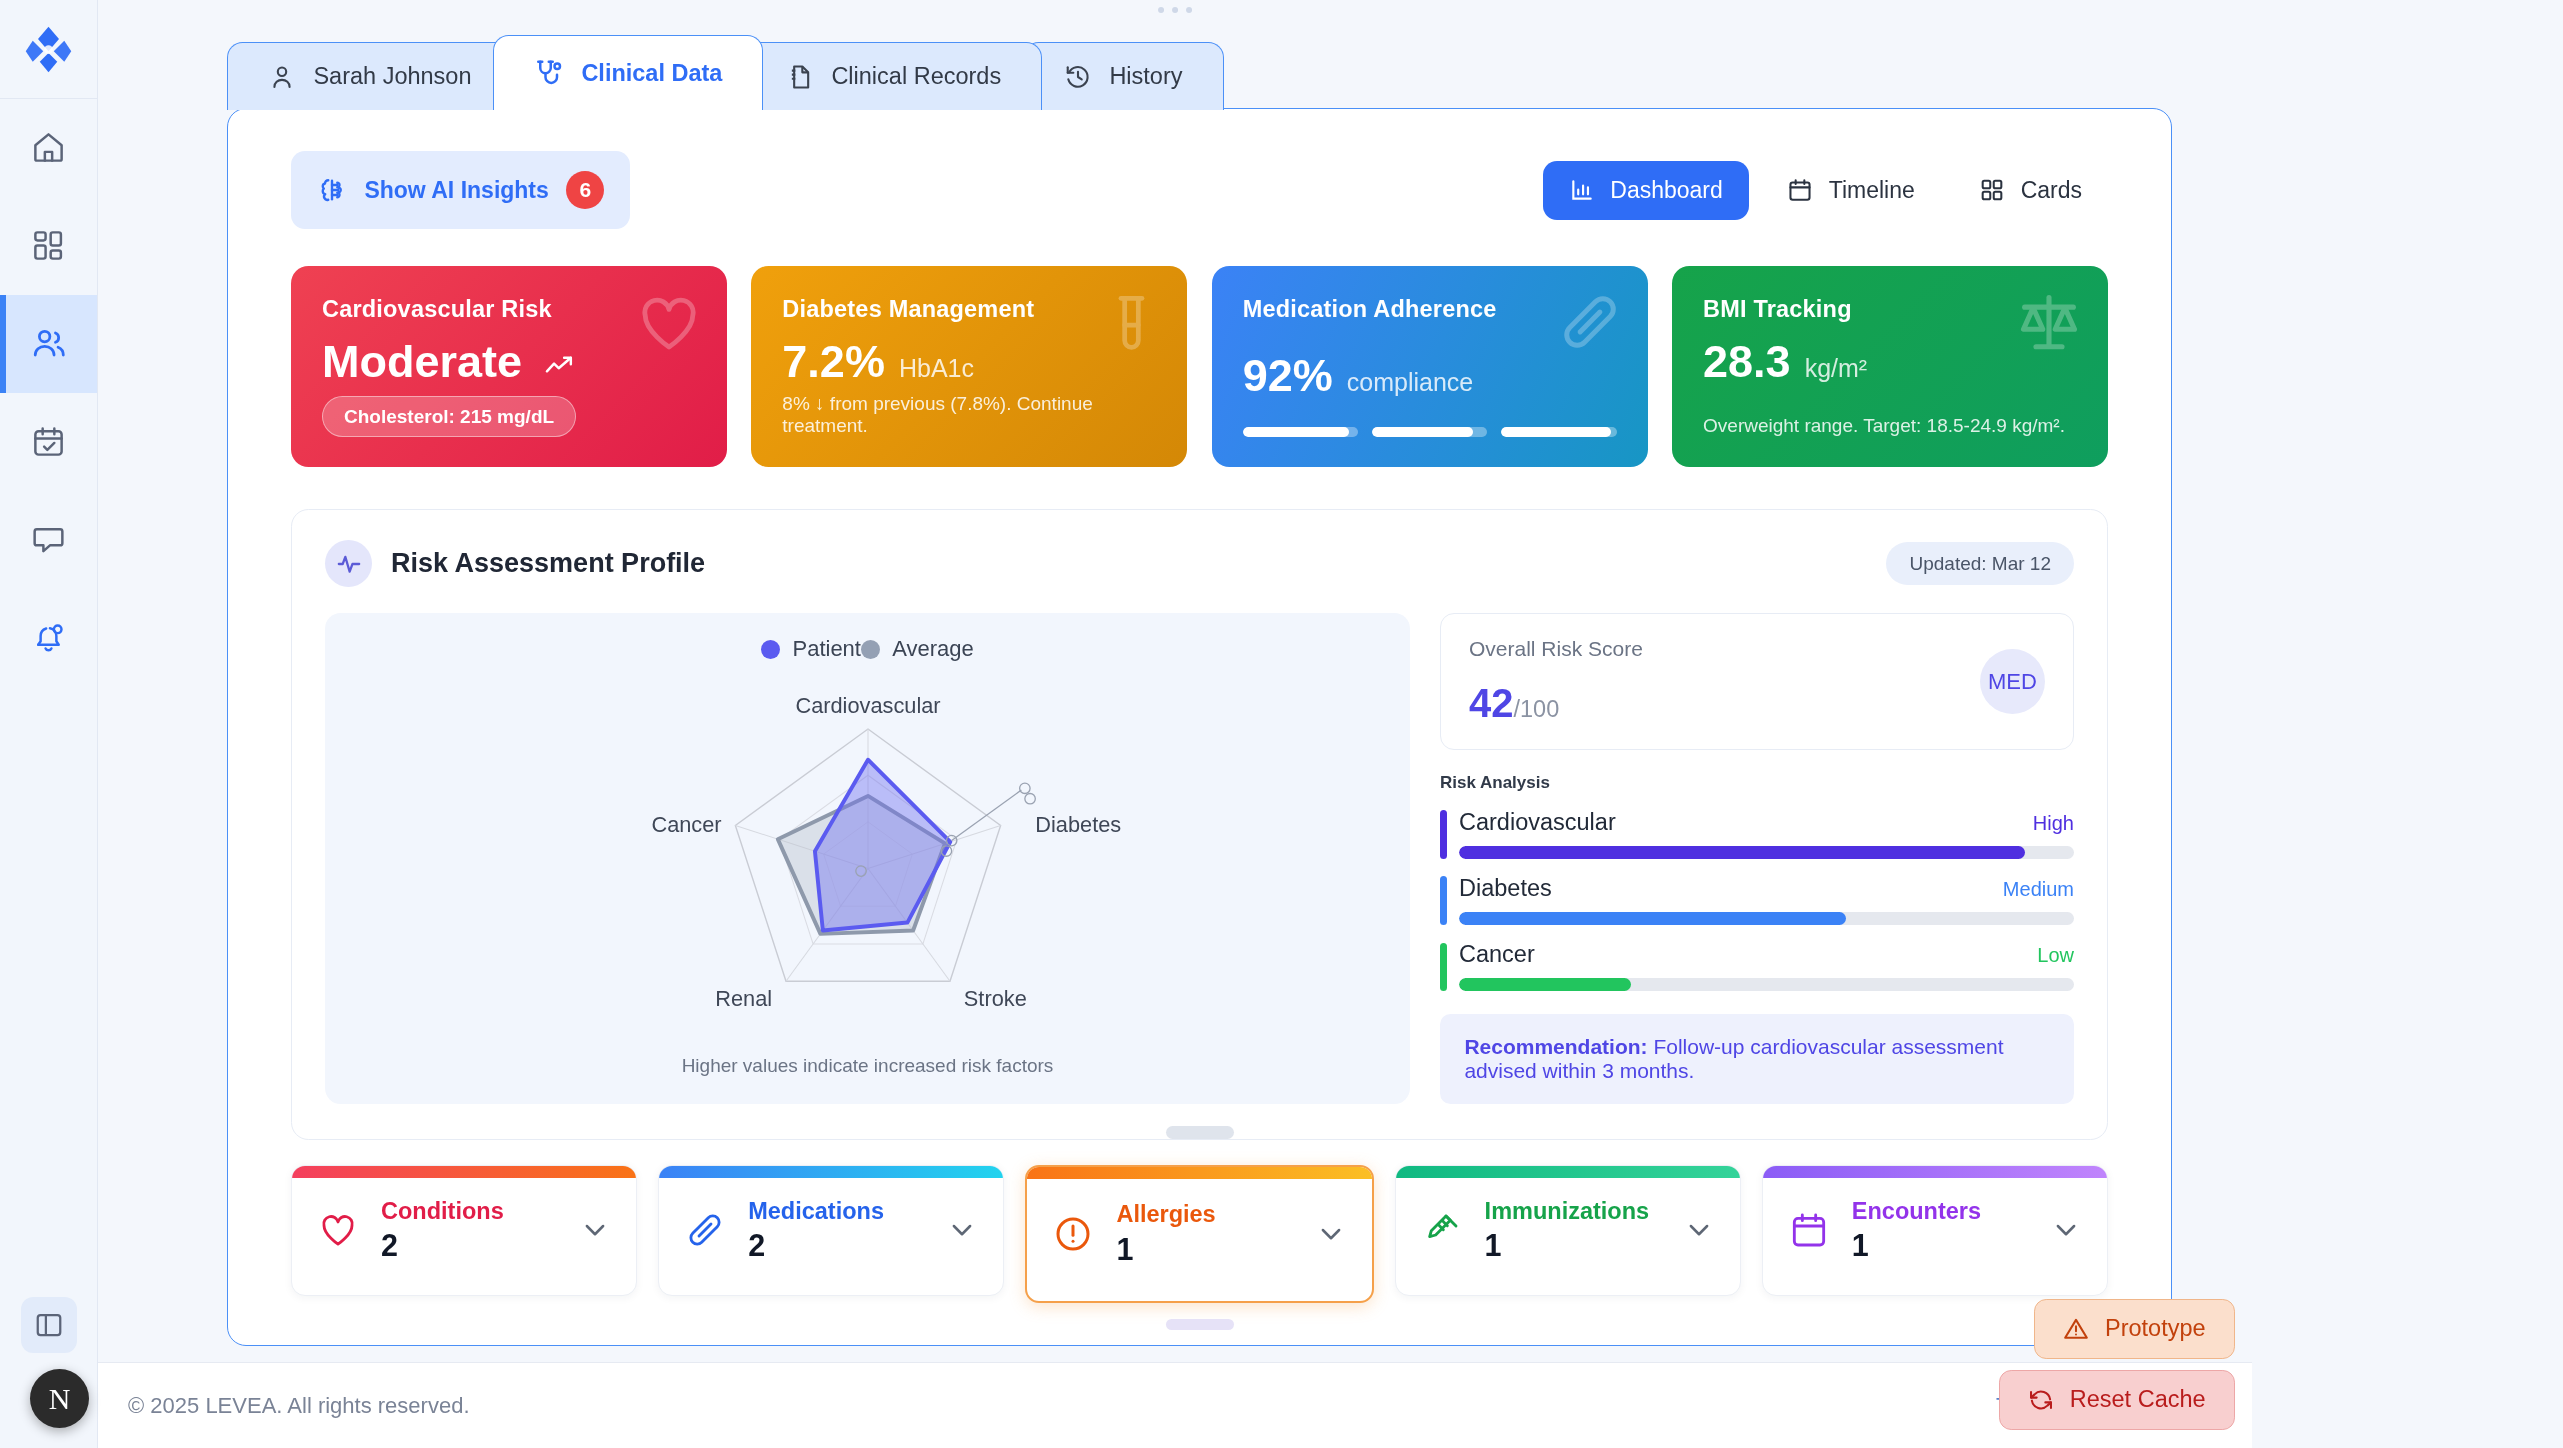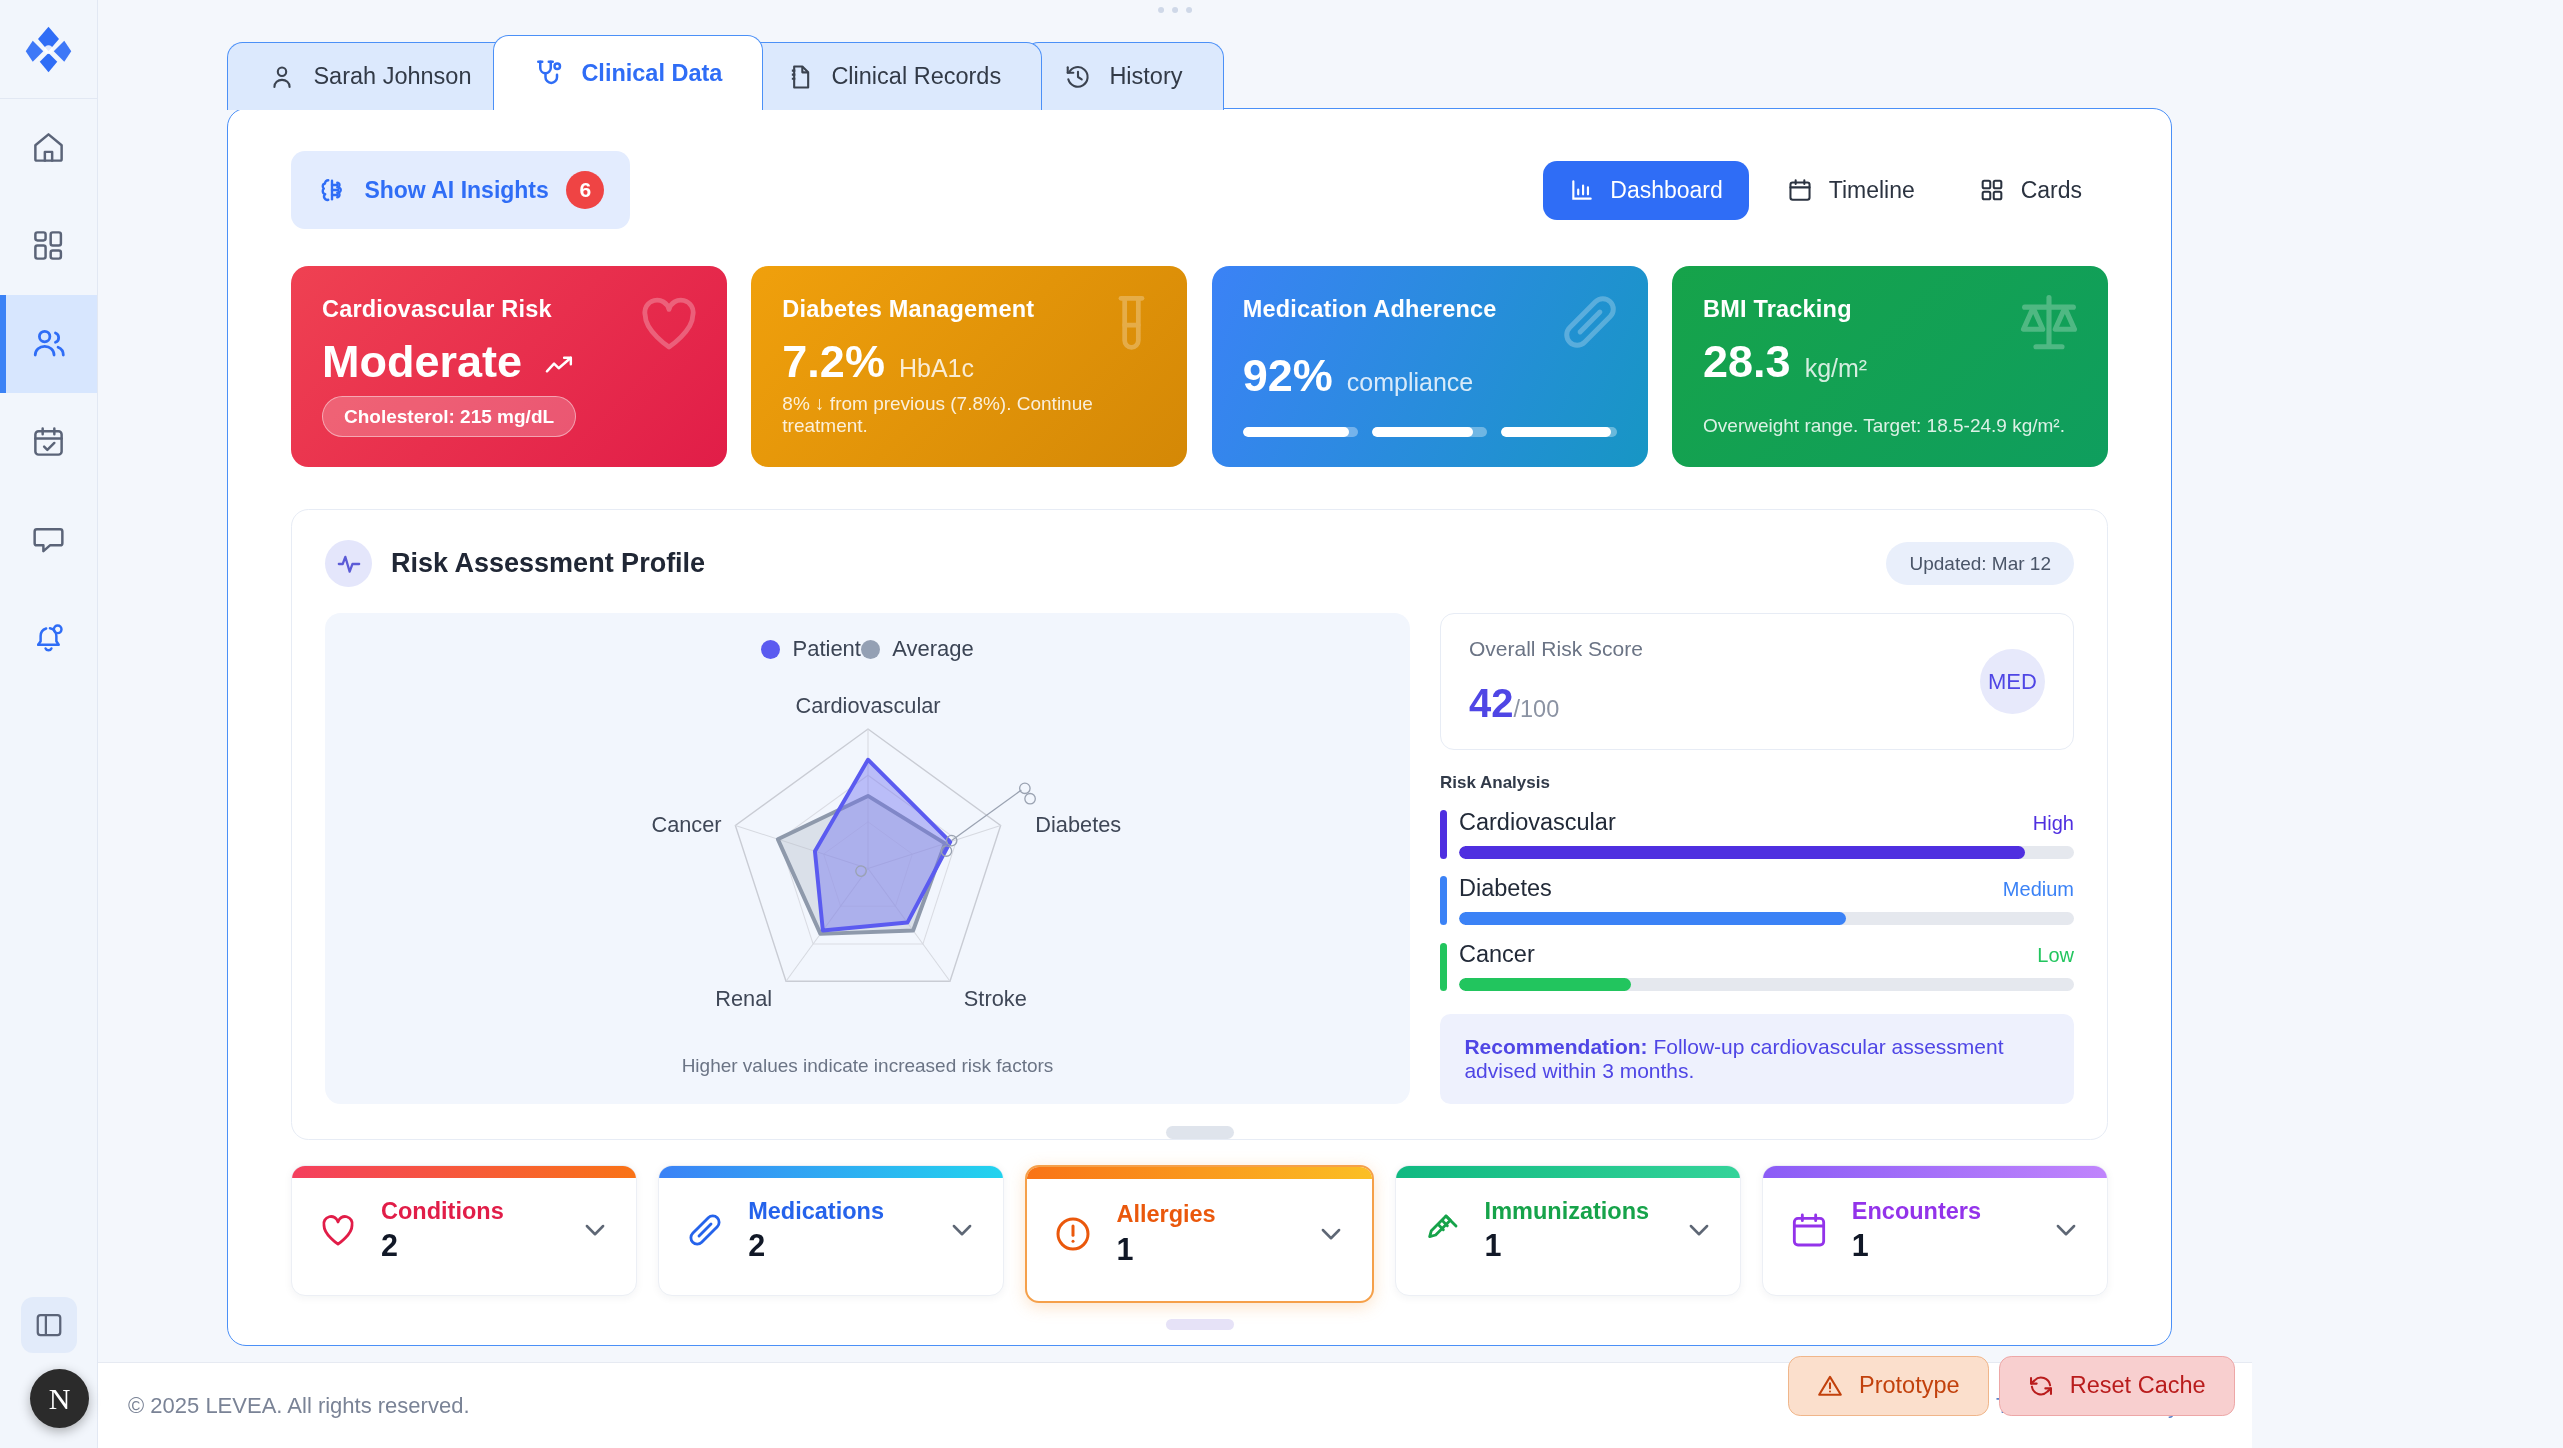--- a/index.html
+++ b/index.html
@@ -212,21 +212,21 @@
   .footer-right { display: flex; gap: 51px; font-size: 22px; color: #5d82c9; }
 
   
   .dev-badge {
     position: absolute; left: 30px; bottom: 21px; width: 59px; height: 59px;
     border-radius: 50%; background: #2b2b2b; color: #fff;
     display: flex; align-items: center; justify-content: center;
     font-size: 30px; font-family: "Liberation Serif", serif;
     box-shadow: 0 3.5px 12.2px rgba(0,0,0,.3); z-index: 30;
   }
-  .float-stack { position: absolute; right: 17.4px; bottom: 33px; z-index: 30; display: flex; flex-direction: row; gap: 10.5px; align-items: flex-end; }
+  .float-stack { position: absolute; right: 17.4px; bottom: 19px; z-index: 30; display: flex; flex-direction: column; gap: 10.5px; align-items: flex-end; }
   .float-btn {
     display: flex; align-items: center; gap: 15.7px; border-radius: 12.2px;
     padding: 15.7px 28px; font-size: 23.5px; font-family: inherit;
   }
   .float-proto { background: #fbdfcc; border: 0.9px solid #f0b68a; color: #c2410c; }
   .float-reset { background: #f8cfcf; border: 0.9px solid #eda7a7; color: #b91c1c; }
   svg { display: block; }
 </style>
 </head>
 <body>

